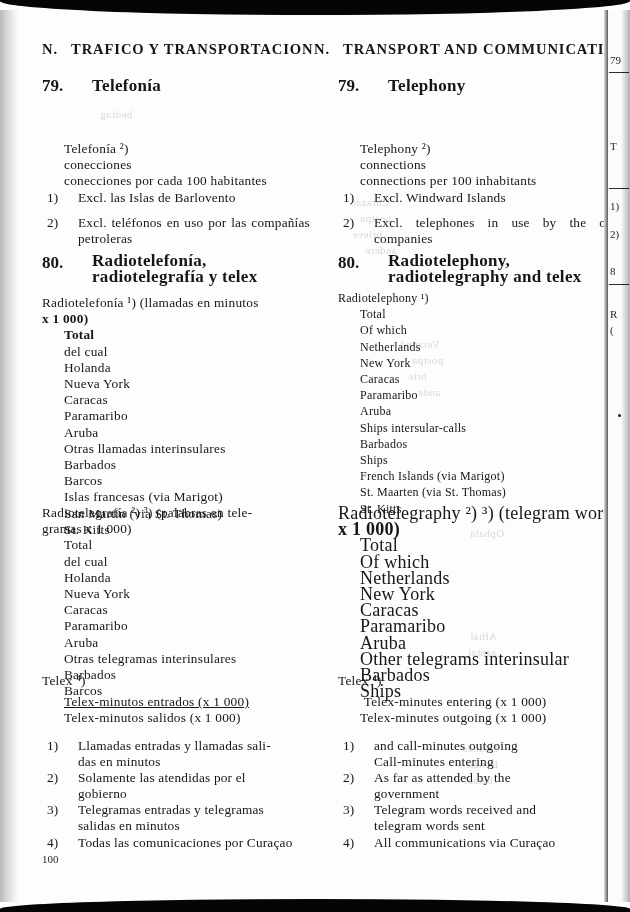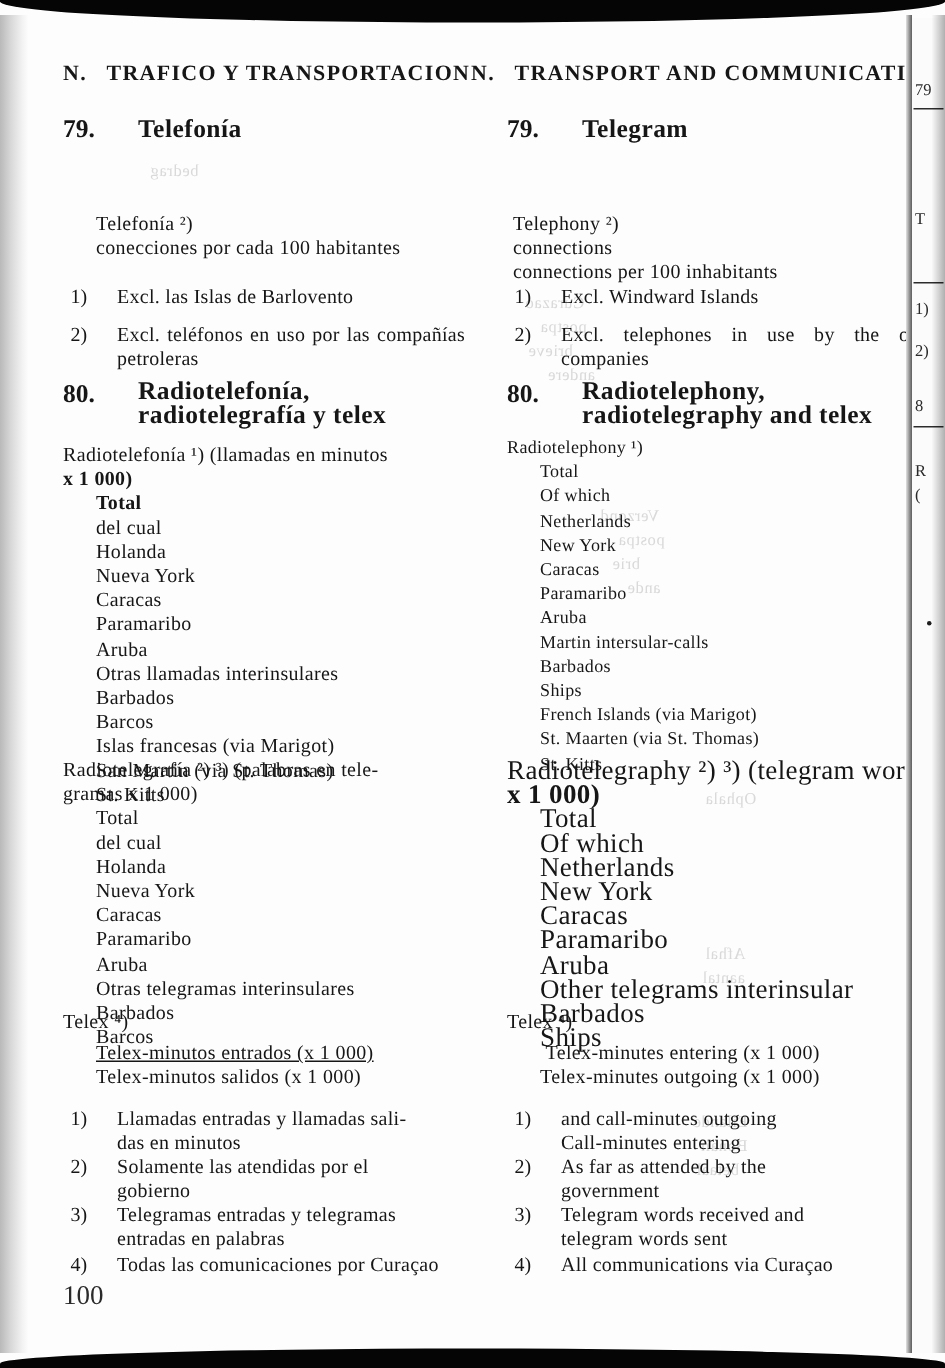--- a/index.html
+++ b/index.html
@@ -116,21 +116,21 @@
   .b{font-weight:bold;}
 
   
   .fn{position:relative;padding-left:36px;margin-bottom:1px;}
   .fn .mk{position:absolute;left:5px;top:0;}
   .fn .tx{display:block;letter-spacing:.2px;}
   .just{text-align:justify;}
 
   .pgnum{
     position:absolute;left:42px;top:853px;
-    font-size:18px;color:#2a2a2a;
+    font-size:11px;color:#2a2a2a;
   }
 </style>
 </head>
 <body>
 
 <div id="page">
 
   <div class="paper"></div>
 
   <div class="bleed" style="left:350px;top:196px;">Curazao</div>
@@ -157,28 +157,29 @@
     <div class="mainhead mh-en">
       <span class="num">N.</span><span>TRANSPORT AND COMMUNICATIONS</span>
     </div>
 
     <div class="sect" style="left:42px;top:76px;">
       <span class="n">79.</span>
       <span class="t">Telefonía</span>
     </div>
     <div class="sect" style="left:338px;top:76px;">
       <span class="n">79.</span>
-      <span class="t">Telegram</span>
+      <span class="t">Telephony</span>
     </div>
 
     <div class="block" style="left:42px;top:141px;line-height:16.2px;font-size:13.3px;">
       <div class="line ind1">Telefonía ²)</div>
+      <div class="line ind1">conecciones</div>
       <div class="line ind1">conecciones por cada 100 habitantes</div>
     </div>
-    <div class="block" style="left:320px;top:141px;line-height:16.2px;font-size:13.3px;">
+    <div class="block" style="left:338px;top:141px;line-height:16.2px;font-size:13.3px;">
       <div class="line ind1">Telephony ²)</div>
       <div class="line ind1">connections</div>
       <div class="line ind1">connections per 100 inhabitants</div>
     </div>
 
     <div class="block" style="left:42px;top:190px;width:268px;line-height:16.2px;font-size:13.3px;">
       <div class="fn" style="margin-bottom:9px;">
         <span class="mk">1)</span>
         <span class="tx">Excl. las Islas de Barlovento</span>
       </div>
@@ -226,21 +227,21 @@
     </div>
     <div class="block" style="left:338px;top:290px;line-height:16.2px;font-size:12px;">
       <div class="line">Radiotelephony ¹)</div>
       <div class="line ind1">Total</div>
       <div class="line ind1">Of which</div>
       <div class="line ind1">Netherlands</div>
       <div class="line ind1">New York</div>
       <div class="line ind1">Caracas</div>
       <div class="line ind1">Paramaribo</div>
       <div class="line ind1">Aruba</div>
-      <div class="line ind1">Martin intersular-calls</div>
+      <div class="line ind1">Ships intersular-calls</div>
       <div class="line ind1">Barbados</div>
       <div class="line ind1">Ships</div>
       <div class="line ind1">French Islands (via Marigot)</div>
       <div class="line ind1">St. Maarten (via St. Thomas)</div>
       <div class="line ind1">St. Kitts</div>
     </div>
 
     <div class="block" style="left:42px;top:505px;line-height:16.2px;font-size:13.3px;">
       <div class="line">Radiotelegrafía ²) ³) (palabras en tele-</div>
       <div class="line">gramas x 1 000)</div>
@@ -288,21 +289,21 @@
         <span class="tx">das en minutos</span>
       </div>
       <div class="fn">
         <span class="mk">2)</span>
         <span class="tx">Solamente las atendidas por el</span>
         <span class="tx">gobierno</span>
       </div>
       <div class="fn">
         <span class="mk">3)</span>
         <span class="tx">Telegramas entradas y telegramas</span>
-        <span class="tx">entradas en palabras</span>
+        <span class="tx">salidas en minutos</span>
       </div>
       <div class="fn">
         <span class="mk">4)</span>
         <span class="tx">Todas las comunicaciones por Curaçao</span>
       </div>
     </div>
     <div class="block" style="left:338px;top:738px;width:280px;line-height:15.6px;font-size:13.3px;">
       <div class="fn">
         <span class="mk">1)</span>
         <span class="tx">and call-minutes outgoing</span>

